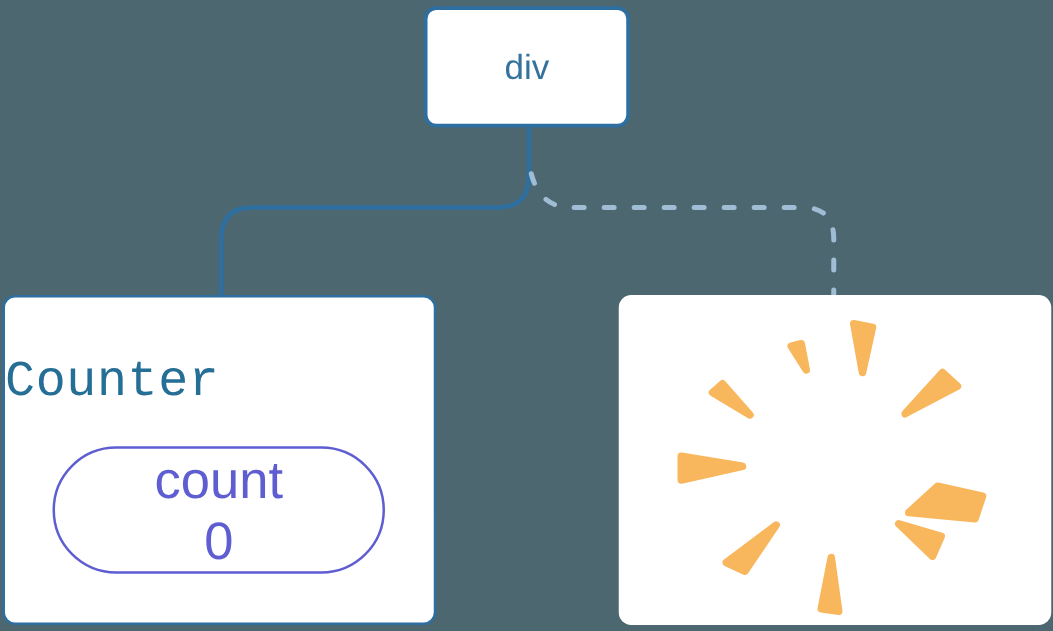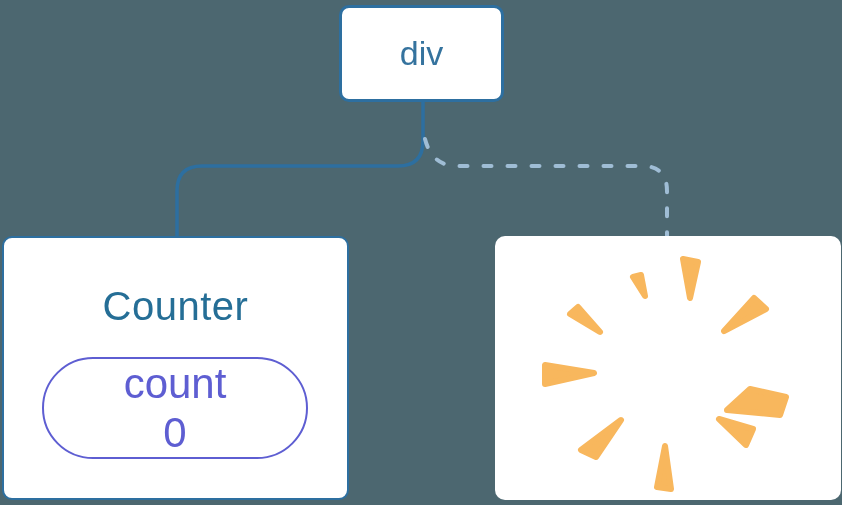--- a/index.html
+++ b/index.html
@@ -29,38 +29,39 @@
   }
   .node-div {
     left: 339px;
     top: 5px;
     width: 165px;
     height: 97px;
     border: 3px solid #2D6FA0;
     display: flex;
     align-items: center;
     justify-content: center;
-    font-size: 34px;
+    font-size: 28px;
     font-weight: 500;
     color: #35739E;
   }
   .node-counter {
     left: 2px;
     top: 236px;
     width: 347px;
     height: 264px;
     border: 2.5px solid #2D6FA0;
   }
   .counter-title {
     margin-top: 46px;
-    text-align: center;
+    text-align: left;
     font-size: 40px;
     font-weight: 500;
     color: #256E96;
     letter-spacing: 0.5px;
+    font-family: Liberation Mono, monospace;
   }
   .state-pill {
     position: absolute;
     left: 38px;
     top: 119px;
     width: 266px;
     height: 102px;
     border: 2.5px solid #5E5ED2;
     border-radius: 53px;
     box-sizing: border-box;

